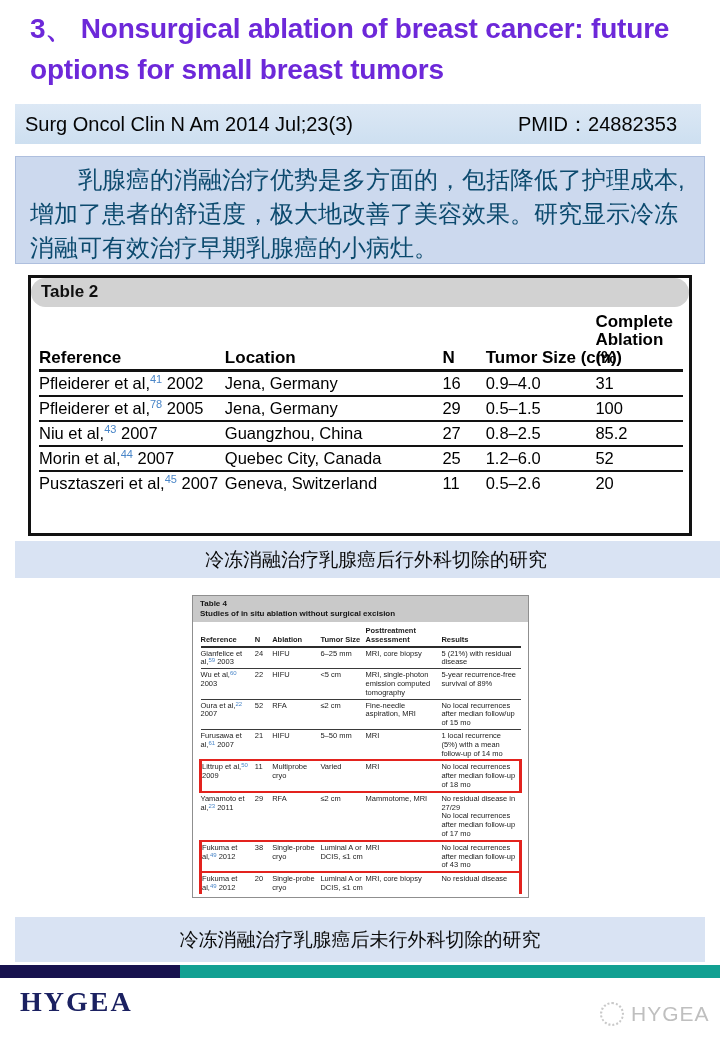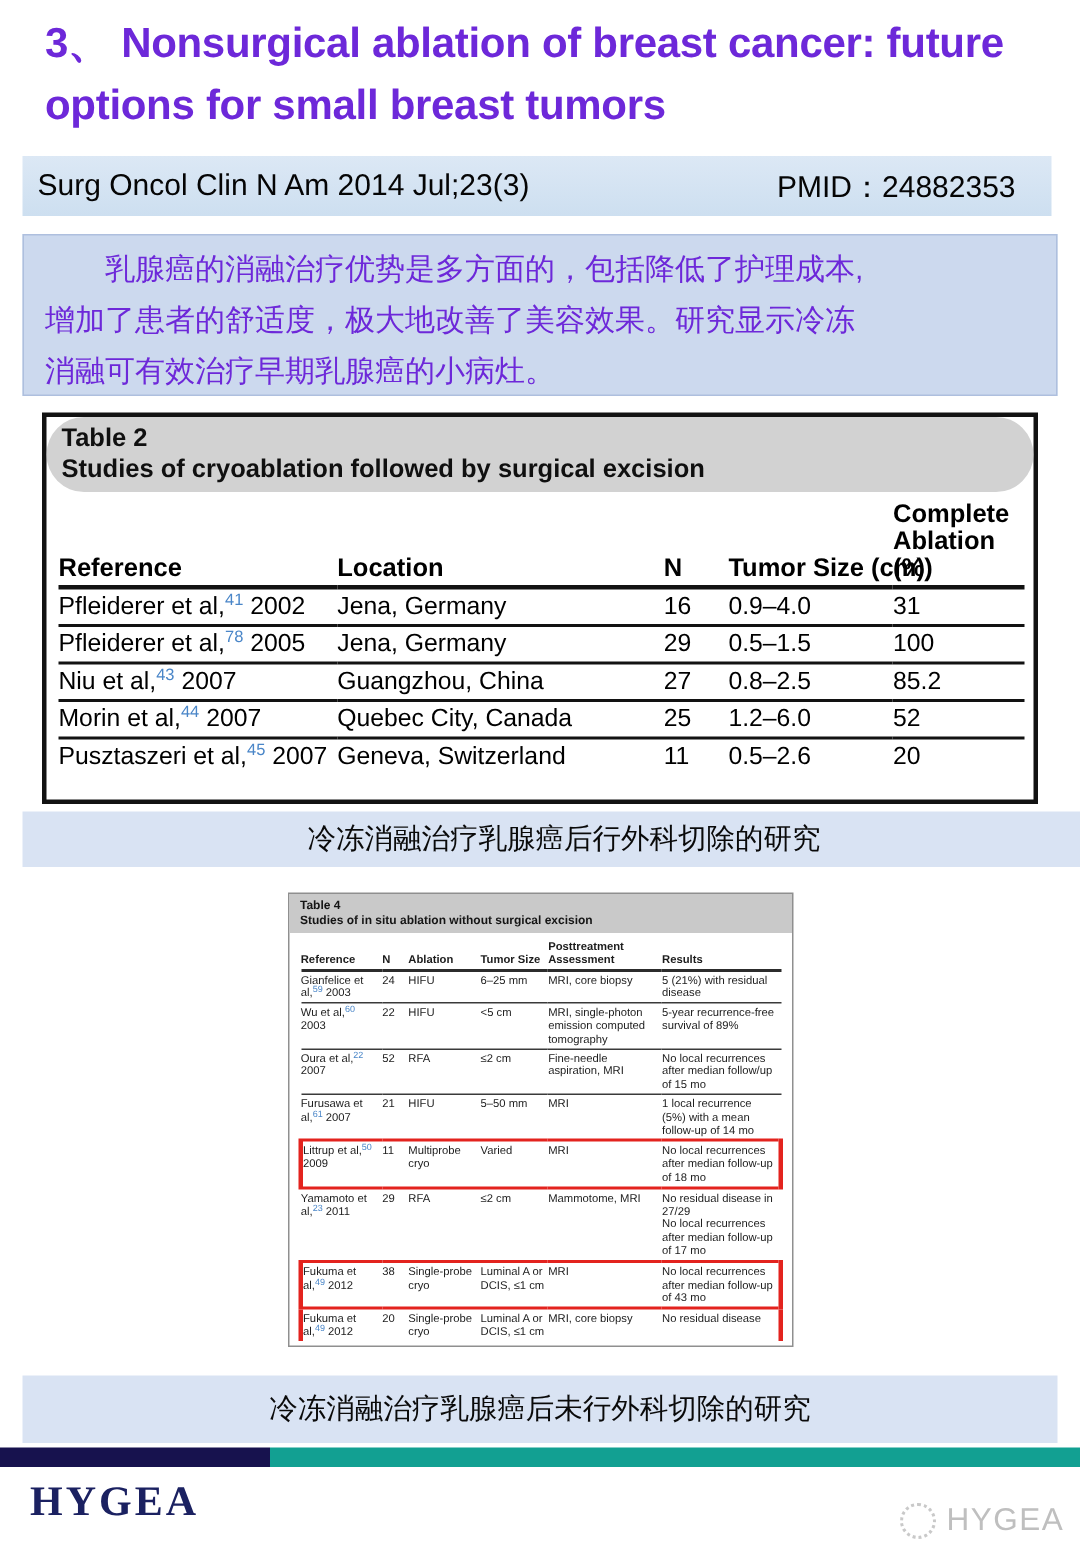--- a/index.html
+++ b/index.html
@@ -13,21 +13,21 @@
   
   .source-bar{position:absolute;left:15px;top:104px;width:686px;height:40px;
               background:linear-gradient(#dce8f5,#cddff0);display:flex;align-items:center;
               justify-content:space-between;box-sizing:border-box;padding:0 24px 0 10px;
               font-size:20px;color:#050505;}
 
   
   .summary-box{position:absolute;left:15px;top:156px;width:690px;height:108px;
                background:#ccd9ee;border:1px solid #aebfde;box-sizing:border-box;
                padding:6px 14px;}
-  .summary-box p{margin:0;font-size:20px;line-height:34px;color:#6d28d9;
+  .summary-box p{margin:0;font-size:24px;line-height:34px;color:#0c4a6e;
                  text-indent:2em;white-space:pre-line;}
 
   
   .t2{position:absolute;left:28px;top:275px;width:664px;height:261px;background:#fff;
       border:3px solid #121212;box-sizing:border-box;overflow:hidden;}
   .t2-band{background:#d2d2d2;padding:3px 10px 5px 10px;border-radius:25px;}
   .t2-band div{font-size:17px;font-weight:bold;line-height:21px;color:#101010;}
   .t2 table{border-collapse:collapse;width:644px;margin:0 8px;table-layout:fixed;}
   .t2 th{font-size:17px;font-weight:bold;text-align:left;vertical-align:bottom;
          padding:6px 2px 2px 0;border-bottom:3px solid #121212;line-height:18px;}
@@ -89,21 +89,20 @@
 
   <div class="summary-box">
     <p>乳腺癌的消融治疗优势是多方面的，包括降低了护理成本,
 增加了患者的舒适度，极大地改善了美容效果。研究显示冷冻
 消融可有效治疗早期乳腺癌的小病灶。</p>
   </div>
 
   <div class="t2">
     <div class="t2-band">
       <div>Table 2</div>
-      <div>Studies of cryoablation followed by surgical excision</div>
     </div>
     <table>
       <thead>
         <tr>
           <th class="c-ref">Reference</th>
           <th class="c-loc">Location</th>
           <th class="c-n">N</th>
           <th class="c-size nowrap">Tumor Size (cm)</th>
           <th class="c-abl">Complete Ablation (%)</th>
         </tr>

